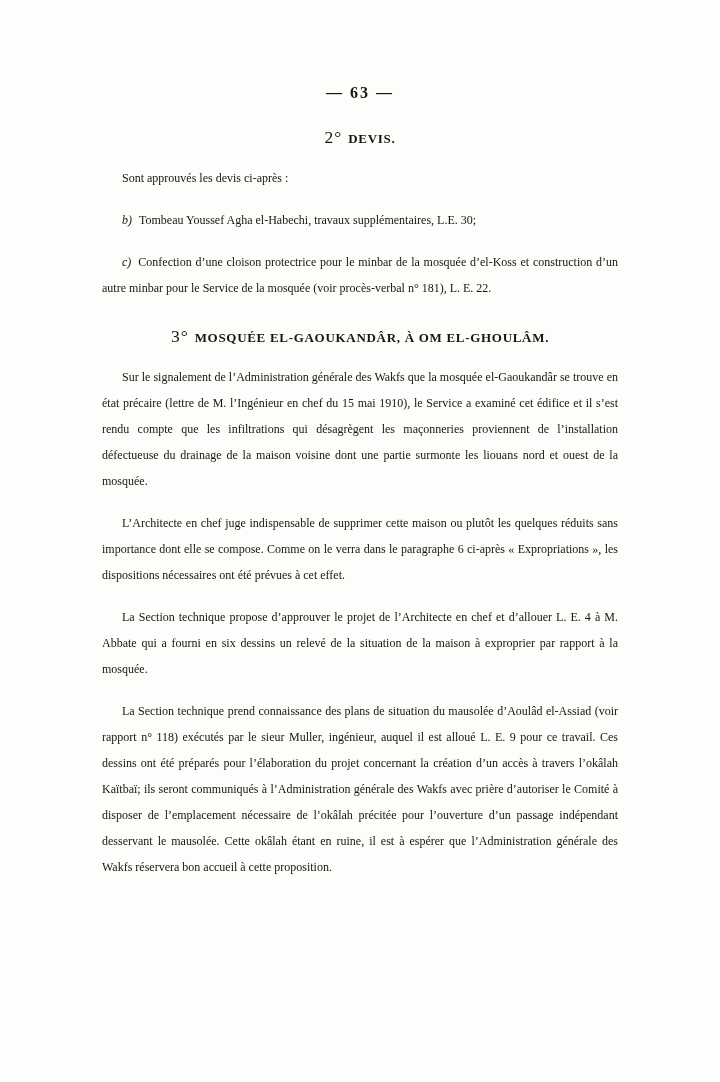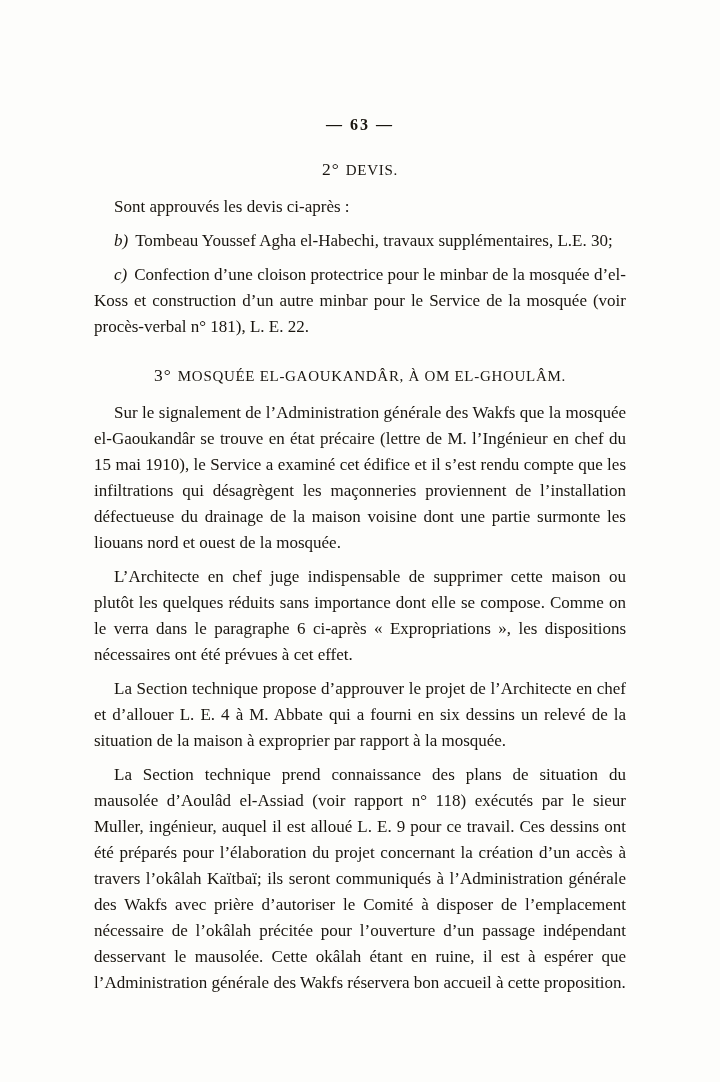--- a/index.html
+++ b/index.html
@@ -8,47 +8,47 @@
     width: 720px;
     height: 1082px;
     background: #fdfdfb;
     color: #19150f;
     font-family: "Liberation Serif", "DejaVu Serif", serif;
     overflow: hidden;
   }
   .page {
     width: 548px;
     margin: 0 auto;
-    padding-top: 116px;
+    padding-top: 84px;
   }
   .page-number {
     text-align: center;
     font-size: 16px;
     font-weight: 600;
     letter-spacing: 2px;
     margin-bottom: 16px;
   }
   .heading {
     text-align: center;
     margin: 20px 0 13px;
     font-weight: normal;
     white-space: nowrap;
   }
   .heading .h-num {
     font-size: 17.5px;
     letter-spacing: 1px;
   }
   .heading .h-title {
-    font-size: 15px;
-    font-weight: 400;
+    font-size: 13px;
+    font-weight: 700;
     letter-spacing: 0.7px;
   }
   .para {
-    margin: 8px;
-    font-size: 17px;
+    margin: 16px;
+    font-size: 12px;
     line-height: 26px;
     text-align: justify;
     text-indent: 20px;
     hyphens: auto;
     -webkit-hyphens: auto;
   }
   .para.item { margin-top: 5px; }
   .marker {
     font-style: italic;
     margin-right: 7px;

